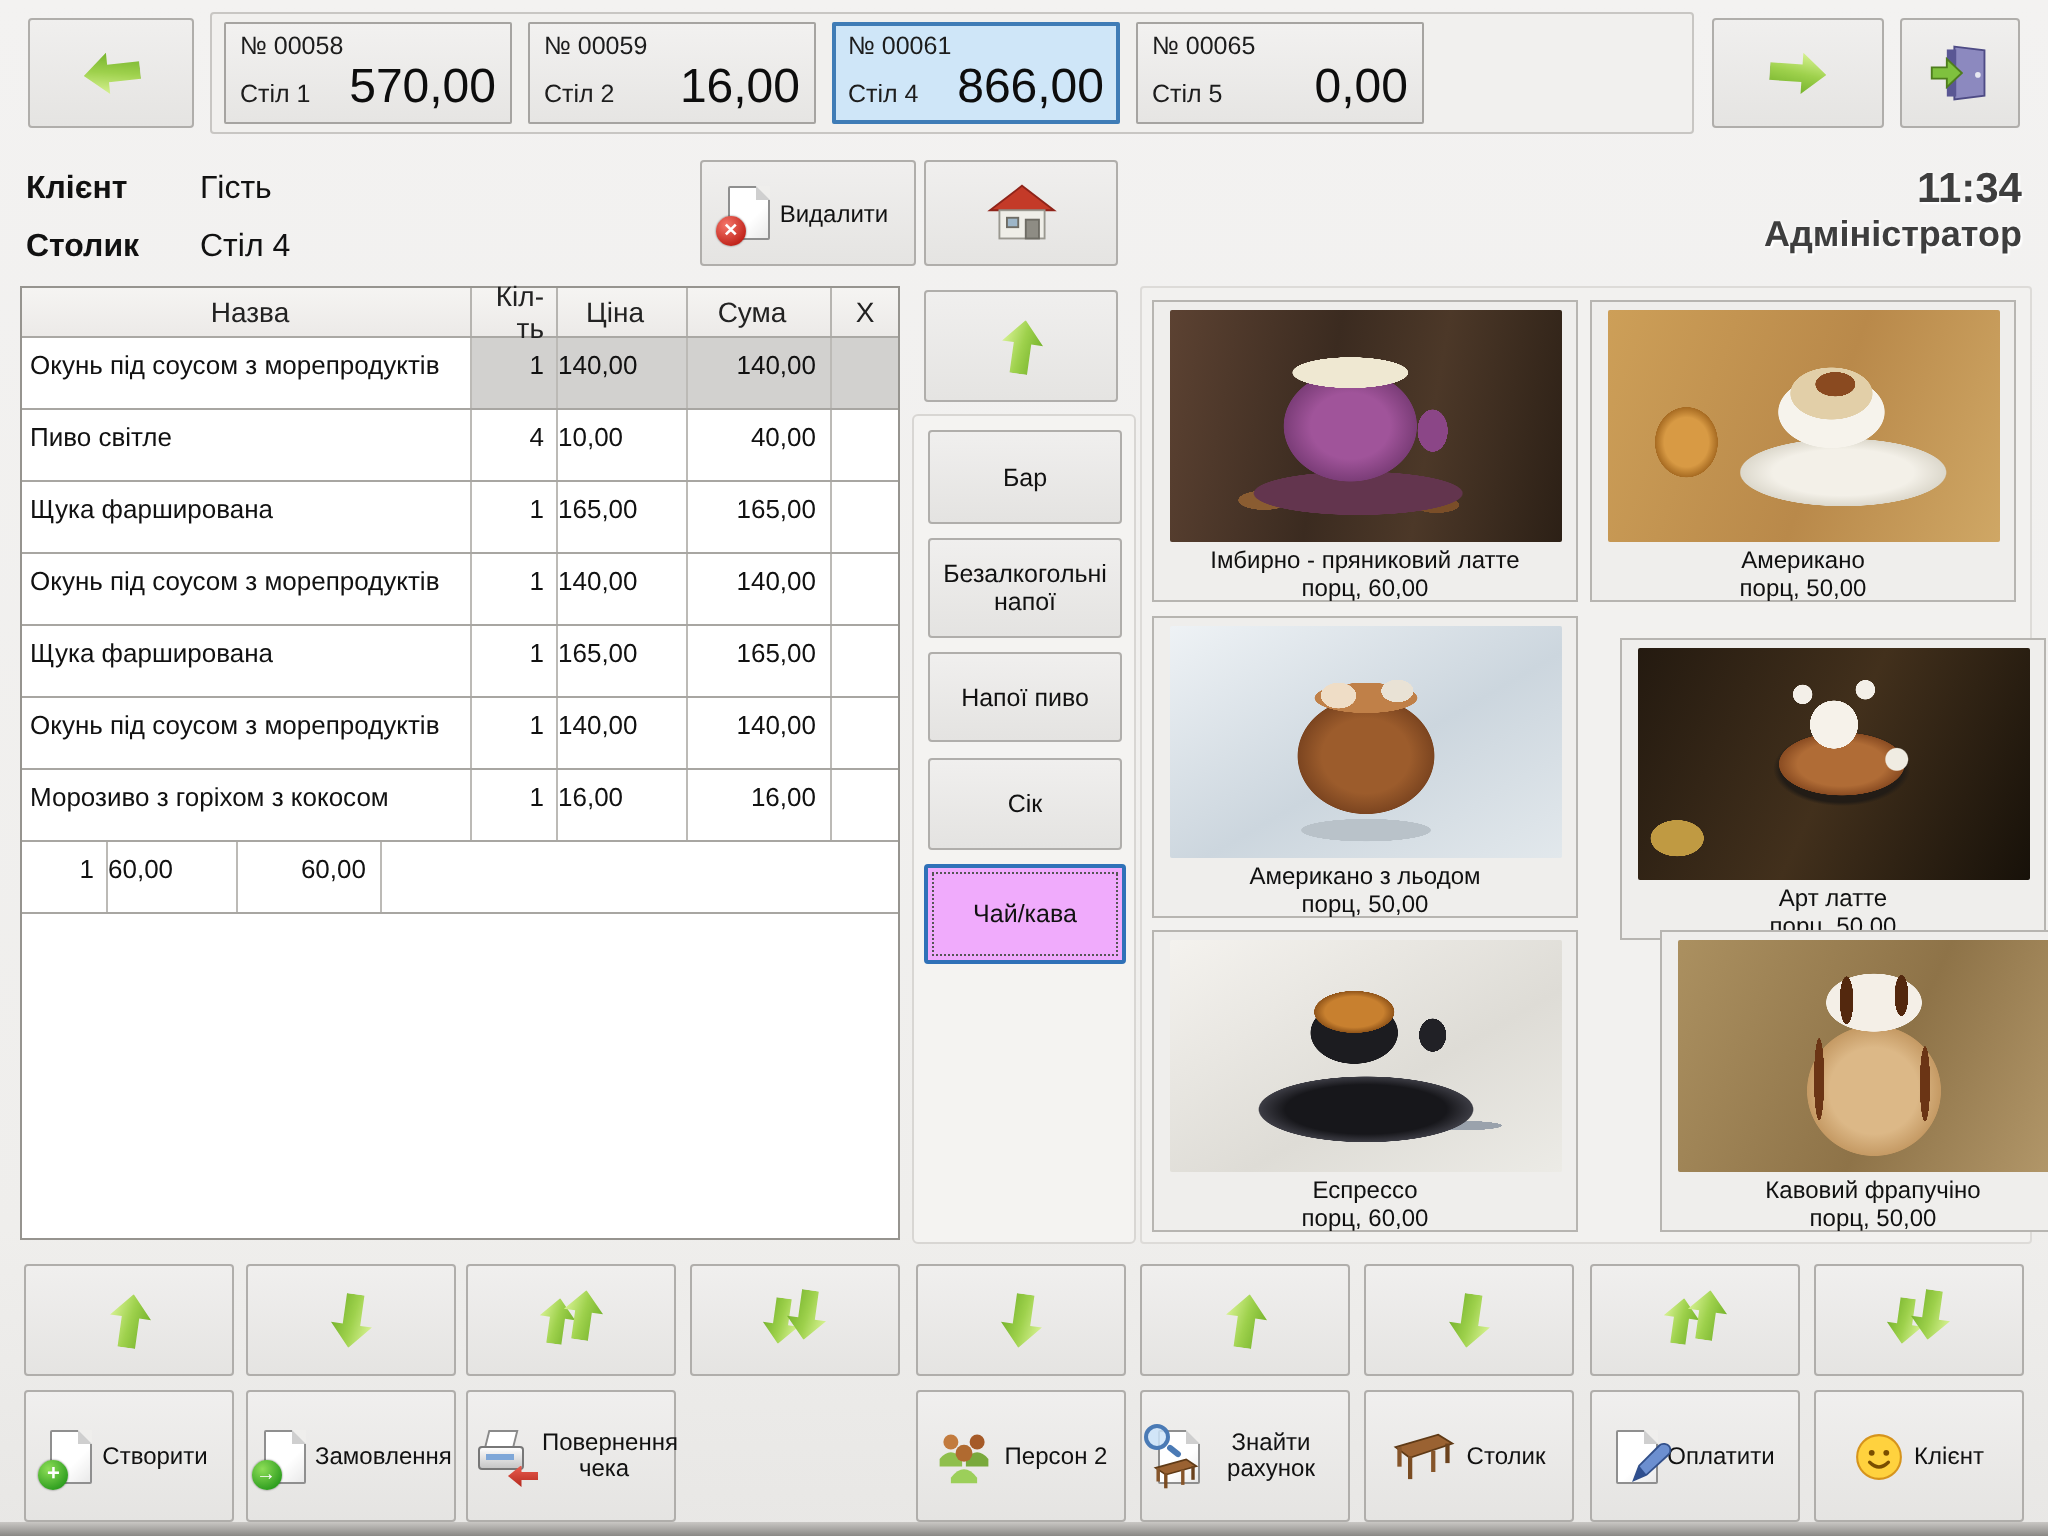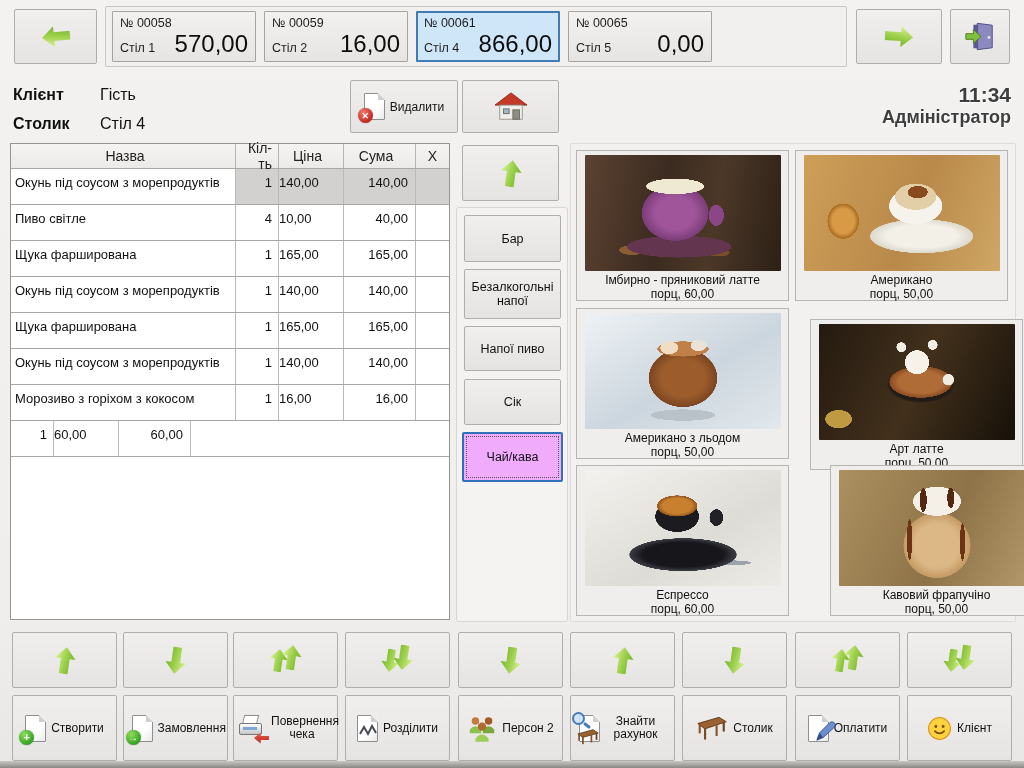--- a/index.html
+++ b/index.html
@@ -437,28 +437,20 @@
   </button>
   <button class="big-btn act-btn p3">
     <span class="printer">
       <span class="paper"></span>
         <span class="bodyp"></span>
         <span class="slot"></span>
         <span class="rarrow"></span>
     </span>
     <span class="act-label">Повернення чека</span>
   </button>
-  <button class="big-btn act-btn p4">
-    <span class="doc">
-      <svg class="zig" width="18" height="13" viewBox="0 0 18 13">
-          <polyline points="1,10 5,3 9,10 13,2 17,9" fill="none" stroke="#4a4a55" stroke-width="2"></polyline>
-        </svg>
-    </span>
-    <span class="act-label">Розділити</span>
-  </button>
   <button class="big-btn act-btn p5">
     <svg class="people-ic" width="30" height="27" viewBox="0 0 32 28">
       <circle cx="9" cy="6" r="4" fill="#c27b3e"></circle>
         <path d="M3 15 q6 -7 12 0 l0 4 -12 0 z" fill="#8fbf4d"></path>
       <circle cx="23" cy="6" r="4" fill="#a55a28"></circle>
         <path d="M17 15 q6 -7 12 0 l0 4 -12 0 z" fill="#79a93c"></path>
       <circle cx="16" cy="12" r="4.5" fill="#b06a30"></circle>
         <path d="M9 25 q7 -9 14 0 l0 3 -14 0 z" fill="#9ccf5a"></path>
     </svg>
     <span class="act-label">Персон 2</span>

